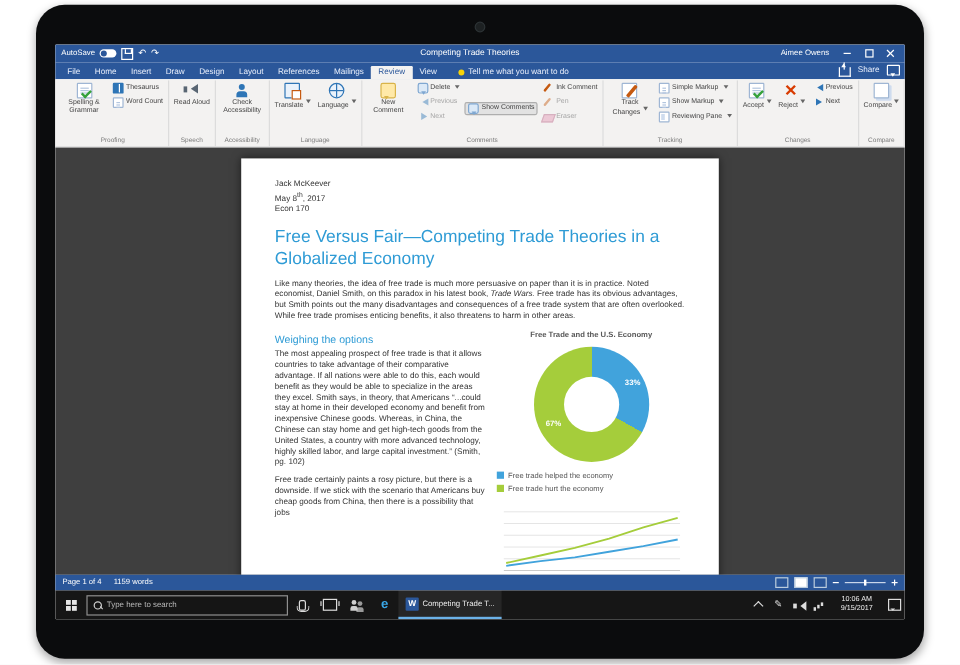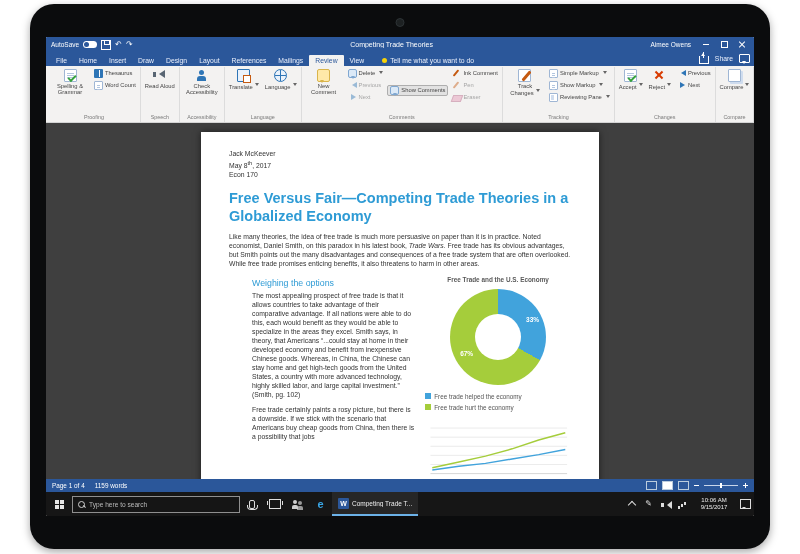--- a/index.html
+++ b/index.html
@@ -78,25 +78,25 @@
   .i-tri-right::before{content:"";position:absolute;left:3px;top:1px;border:3.5px solid transparent;border-left:5px solid #2e75b6;}
   .i-track{background:#fff;border:1px solid #9fb6d4;}
   .i-track::after{content:"";position:absolute;left:6px;top:0;width:3px;height:12px;background:#c55a11;border-radius:1px;transform:rotate(40deg);}
   .i-panel{background:#fff;border:1px solid #9fb6d4;}
   .i-panel::before{content:"";position:absolute;left:1px;top:1px;bottom:1px;width:3px;background:#cfdcee;}
   .i-pages{background:#fff;border:1px solid #9fb6d4;box-shadow:2px 2px 0 #cfdcee;}
   
   .docarea{flex:1;background:#3f3f3f;display:flex;justify-content:center;overflow:hidden;}
   .page{width:342px;background:#fff;margin-top:9px;padding:18px 28px 20px;box-shadow:0 0 7px rgba(0,0,0,.55);font-size:6.8px;line-height:9px;color:#333;flex:none;height:max-content;}
   .byline div{line-height:8.8px;}
-  .doctitle{font-size:14.5px;line-height:18px;font-weight:700;margin:9px 0 7px;}
+  .doctitle{font-size:14.5px;line-height:18px;font-weight:400;margin:9px 0 7px;}
   .dochead{font-size:8.8px;font-weight:400;margin:5px 0 3px;}
   .page p{margin:0 0 6px;}
   .cols{display:flex;gap:10px;}
-  .col-left{flex:1.12;margin-left:23px;}
+  .col-left{flex:1.12;}
   .col-right{flex:1;}
   .chart-title{font-size:6.4px;font-weight:bold;color:#595959;text-align:center;margin:1px 0 5px;}
   .donut{width:96px;height:96px;border-radius:50%;position:relative;margin:0 auto;}
   .donut::before{content:"";position:absolute;inset:25px;background:#fff;border-radius:50%;}
   .dl{position:absolute;color:#fff;font-size:6.5px;font-weight:bold;}
   .dl-a{top:26px;right:7px;}
   .dl-b{top:60px;left:10px;}
   .legend{margin-top:7px;}
   .li{display:flex;align-items:center;gap:3px;font-size:6.3px;color:#555;margin:2px 0;}
   .sw{width:6px;height:6px;flex:none;}

